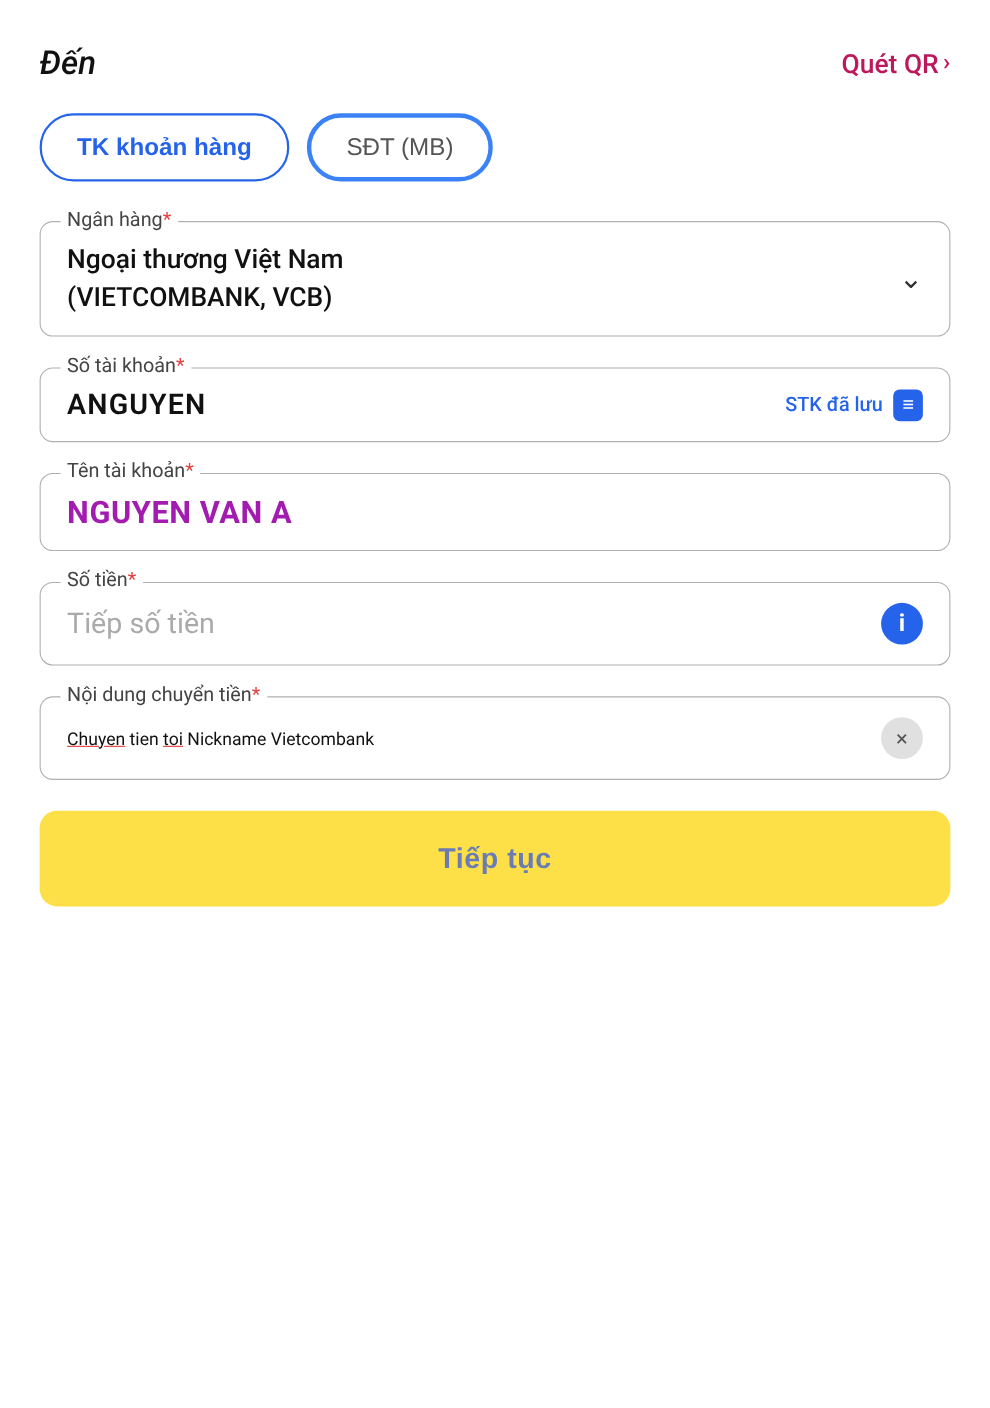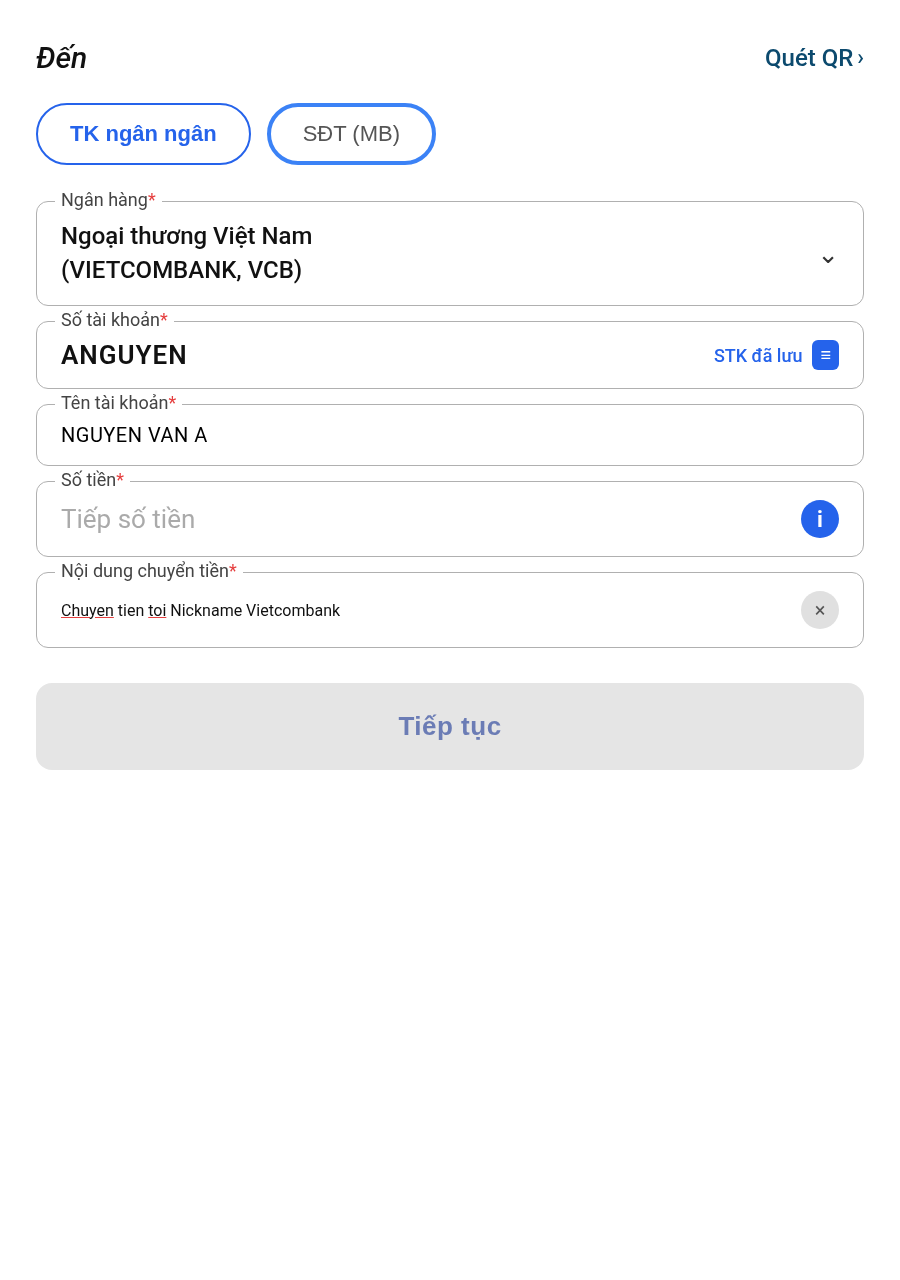--- a/index.html
+++ b/index.html
@@ -28,21 +28,21 @@
     .header-den {
       font-size: 30px;
       font-weight: 500;
       color: #111;
       font-style: italic;
     }
 
     .header-qr {
       font-size: 24px;
       font-weight: 500;
-      color: #0c4a6e;
+      color: #be185d;
       display: flex;
       align-items: center;
       gap: 4px;
       cursor: pointer;
     }
 
     .header-qr .chevron {
       font-size: 22px;
     }
 
@@ -70,21 +70,21 @@
       font-weight: 700;
       background: #fff;
     }
 
     
     .field-group {
       position: relative;
       border: 1.5px solid #b0b0b0;
       border-radius: 12px;
       padding: 18px 24px 18px 24px;
-      margin-bottom: 15px;
+      margin-bottom: 28px;
       background: #fff;
     }
 
     .field-label {
       position: absolute;
       top: -13px;
       left: 18px;
       background: #fff;
       padding: 0 6px;
       font-size: 18px;
@@ -149,23 +149,23 @@
       color: #fff;
       border-radius: 6px;
       padding: 4px 8px;
       font-size: 18px;
       display: flex;
       align-items: center;
       justify-content: center;
     }
 
     .account-name-value {
-      font-size: 20px;
-      font-weight: 400;
-      color: #000000;
+      font-size: 28px;
+      font-weight: 700;
+      color: #a21caf;
       letter-spacing: 0.5px;
     }
 
     
     .amount-row {
       display: flex;
       justify-content: space-between;
       align-items: center;
     }
 
@@ -220,47 +220,46 @@
       font-size: 20px;
       cursor: pointer;
       flex-shrink: 0;
     }
 
     
     .continue-btn {
       width: 100%;
       padding: 28px 0;
       border-radius: 16px;
-      background: #e5e5e5;
+      background: #fde047;
       border: none;
       font-size: 26px;
       font-weight: 600;
       color: #6b7cb5;
       cursor: not-allowed;
-      margin-top: 20px;
       letter-spacing: 0.5px;
     }
   </style>
 </head>
 <body>
 
 
 
 
 <div class="header-row">
   <span class="header-den">Đến</span>
   <div class="header-qr">
     <span>Quét QR</span>
     <span class="chevron">›</span>
   </div>
 </div>
 
 
 <div class="tab-row">
-  <button class="tab-btn active">TK ngân ngân</button>
+  <button class="tab-btn active">TK khoản hàng</button>
   <button class="tab-btn">SĐT (MB)</button>
 </div>
 
 
 <div class="field-group">
   <span class="field-label">
     <span>Ngân hàng</span><span class="required">*</span>
   </span>
   <div class="bank-selector">
     <div class="bank-name">

